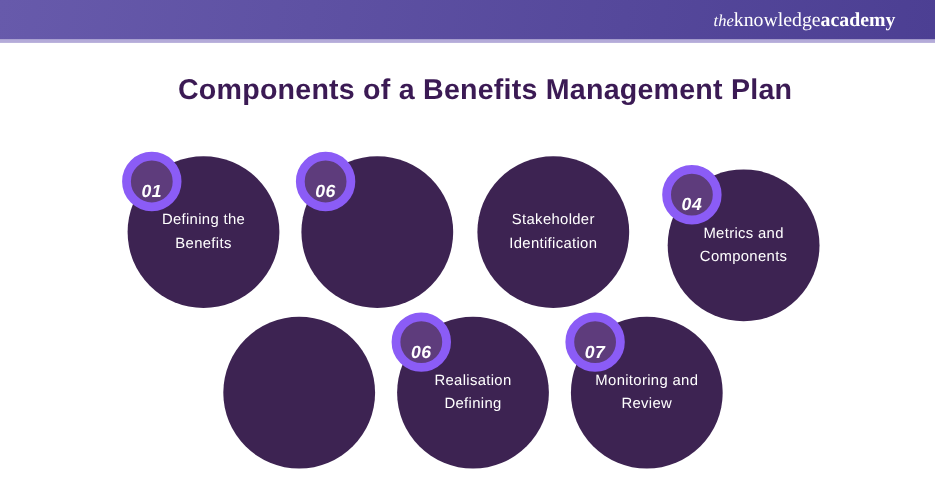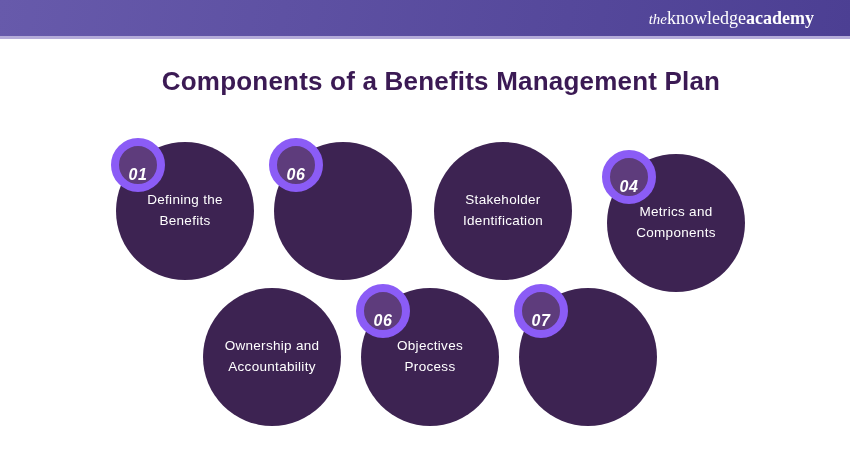--- a/index.html
+++ b/index.html
@@ -90,28 +90,28 @@
   </div>
 
   <div class="bubble pos4">
     <div class="badge">
       <span class="num">04</span>
     </div>
     <div class="label">Metrics and Components</div>
   </div>
 
   <div class="bubble pos5">
-    <div class="label">Ownership and Accountability</div>
   </div>
 
   <div class="bubble pos6">
     <div class="badge">
       <span class="num">06</span>
     </div>
-    <div class="label">Objectives Process</div>
+    <div class="label">Realisation Defining</div>
   </div>
 
   <div class="bubble pos7">
     <div class="badge">
       <span class="num">07</span>
     </div>
+    <div class="label">Monitoring and Review</div>
   </div>
 </div>
 
 </body></html>

